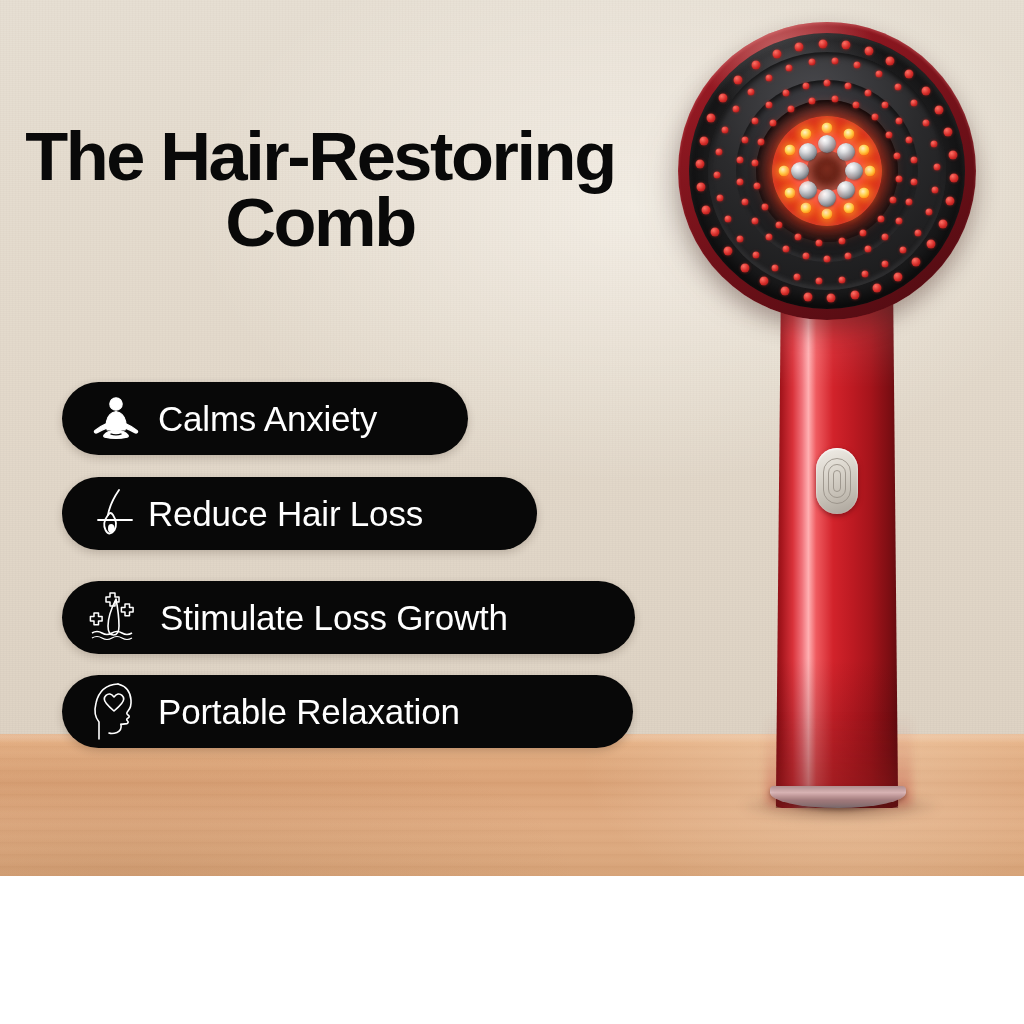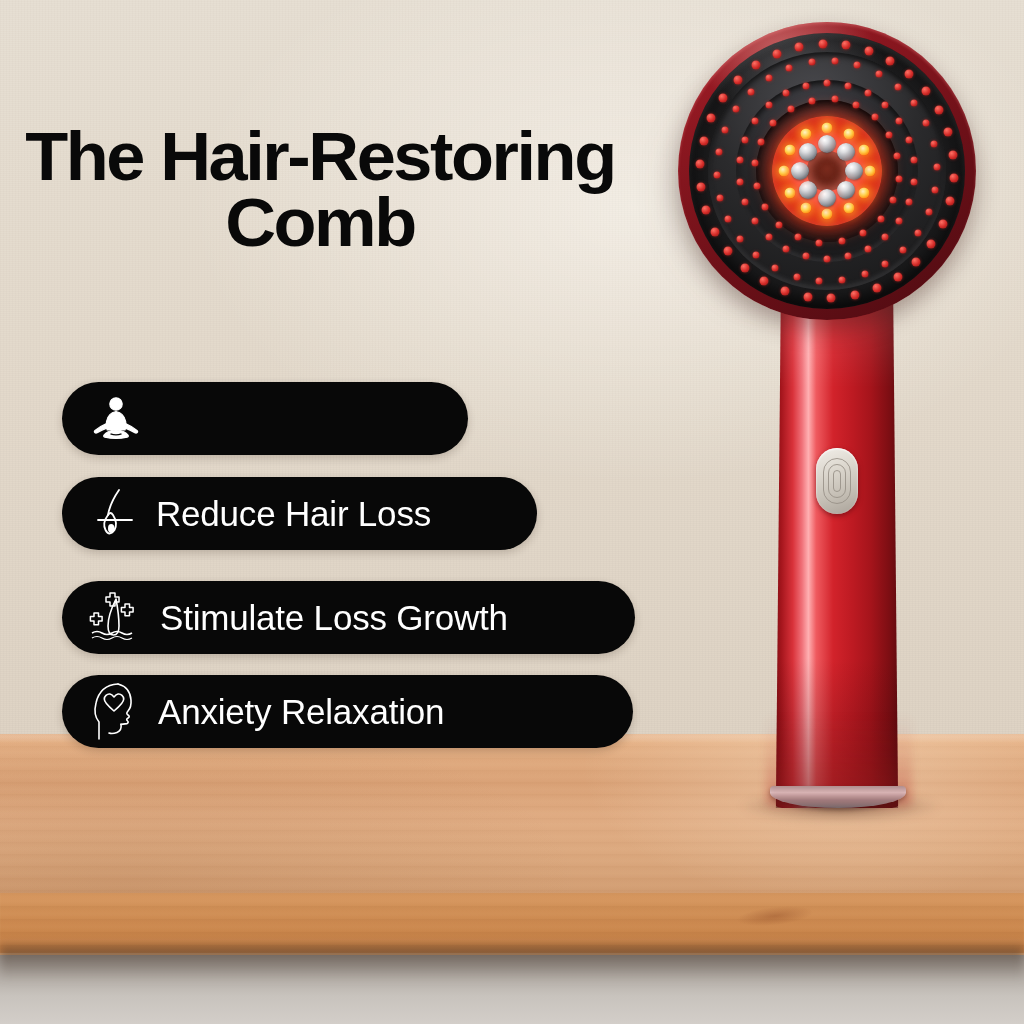--- a/index.html
+++ b/index.html
@@ -2,21 +2,21 @@
 <html><head>
 <meta charset="utf-8">
 <title>The Hair-Restoring Comb</title>
 <style>
   html, body {
     margin: 0; padding: 0;
     background: #ffffff;
   }
   #stage {
     position: relative;
-    width: 1024px; height: 1024px;
+    width: 1024px; height: 876px;
     overflow: hidden;
     font-family: "Liberation Sans", sans-serif;
     background: #e3dacd;
   }
 
   
   .bg-wall {
     position: absolute; left: 0; top: 0;
     width: 1024px; height: 742px;
     background:
@@ -114,21 +114,21 @@
     font-size: 35px;
     letter-spacing: -0.2px;
     white-space: nowrap;
   }
 
   #pill-0 { left: 62px;  top: 288px; width: 325px; height: 72px; padding: 0 0 0 18px; }
   #pill-0 .lbl { margin-left: 22px; }
   #pill-1 { left: 62px;  top: 382px; width: 406px; height: 73px; padding: 0 0 0 28px; }
   #pill-1 .lbl { margin-left: 16px; }
   #pill-2 { left: 62px;  top: 477px; width: 475px; height: 73px; padding: 0 0 0 30px; }
-  #pill-2 .lbl { margin-left: 16px; }
+  #pill-2 .lbl { margin-left: 8px; }
   #pill-3 { left: 62px;  top: 581px; width: 573px; height: 73px; padding: 0 0 0 22px; }
   #pill-3 .lbl { margin-left: 14px; }
   #pill-4 { left: 62px;  top: 675px; width: 571px; height: 73px; padding: 0 0 0 26px; }
   #pill-4 .lbl { margin-left: 14px; }
 
   
   #device { position:absolute; left:0; top:0; width:1024px; height:1024px; pointer-events:none; }
 
   .dev-shadow-wall{
     position:absolute; left:660px; top:40px; width:330px; height:300px;
@@ -298,20 +298,21 @@
         <circle cx="26" cy="8" r="6.2"></circle>
         <path d="M26 15.5 q-8 1.5 -9.5 10 q-0.8 4.6 0.6 8.4 l18 0 q1.4 -3.8 0.6 -8.4 Q34 17 26 15.5 Z"></path>
         <path d="M17.5 27 q-7 3 -12.5 7.5 q-1.2 1 -0.2 2 q1 1 2.4 0.2 q5 -3 9.5 -4.6 Z"></path>
         <path d="M34.5 27 q7 3 12.5 7.5 q1.2 1 0.2 2 q-1 1 -2.4 0.2 q-5 -3 -9.5 -4.6 Z"></path>
         <path d="M26 34 q-9 0.6 -12 5 q-1 1.6 0.8 2.2 q11 2.4 22.4 0 q1.8 -0.6 0.8 -2.2 q-3 -4.4 -12 -5 Z"></path>
         <g fill="none" stroke="#080808" stroke-width="1.3">
           <path d="M20.5 37.8 q5.5 2.2 11 0"></path>
         </g>
       </svg>
     </span>
+    <span class="lbl">Calms Anxiety</span>
   </div>
 
   <div class="pill" id="pill-2">
     <span class="ic">
       <svg width="48" height="54" viewBox="0 0 48 54" fill="none" stroke="#ffffff" stroke-width="1.8" stroke-linecap="round">
         <path d="M27 3 Q18 16 16 28"></path>
         <path d="M6 33 L40 33"></path>
         <path d="M16 28 q-6 8 -2.5 15 q3.6 7 9 0 q3.6 -7 -1.5 -15 q-2.6 -4 -5 0 Z"></path>
         <ellipse cx="19.2" cy="41.5" rx="3.2" ry="4.4" fill="#ffffff" stroke="none"></ellipse>
       </svg>
@@ -335,21 +336,21 @@
 
   <div class="pill" id="pill-4">
     <span class="ic">
       <svg width="56" height="62" viewBox="0 0 56 62" fill="none" stroke="#ffffff" stroke-width="1.6" stroke-linecap="round" stroke-linejoin="round">
         <path d="M30 3 Q12 4 8 22 Q5 34 11 41 L11 58"></path>
         <path d="M30 3 Q42 6 43 19 Q43.6 26 40 30 Q37.6 32.6 40 34 Q42.4 35.4 40 37 Q37.6 38.4 39.6 40 Q41 41.2 39 42.6 L33 43.4"></path>
         <path d="M33 43.4 q1 6 -4 8 q-4.6 1.8 -8 0.6"></path>
         <path d="M26 16 q-4.2 -5.2 -8 -1.6 q-3.6 3.4 0.4 8 Q21 25.6 26 30 Q31 25.6 33.6 22.4 q4 -4.6 0.4 -8 Q30.2 10.8 26 16 Z"></path>
       </svg>
     </span>
-    <span class="lbl">Anxiety Relaxation</span>
+    <span class="lbl">Portable Relaxation</span>
   </div>
 
   <div id="device">
     <div class="dev-shadow-wall"></div>
 
     <div class="handle"></div>
 
     <div class="power-btn">
       <i class="r1"></i>
       <i class="r2"></i>

